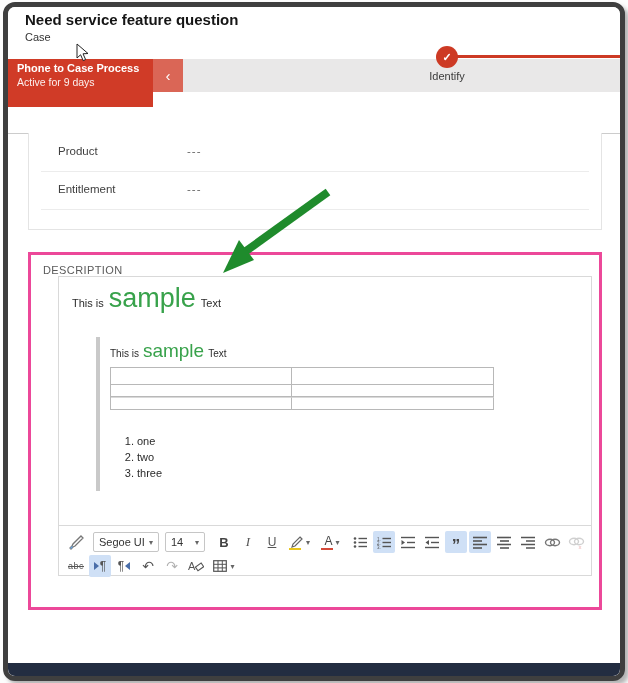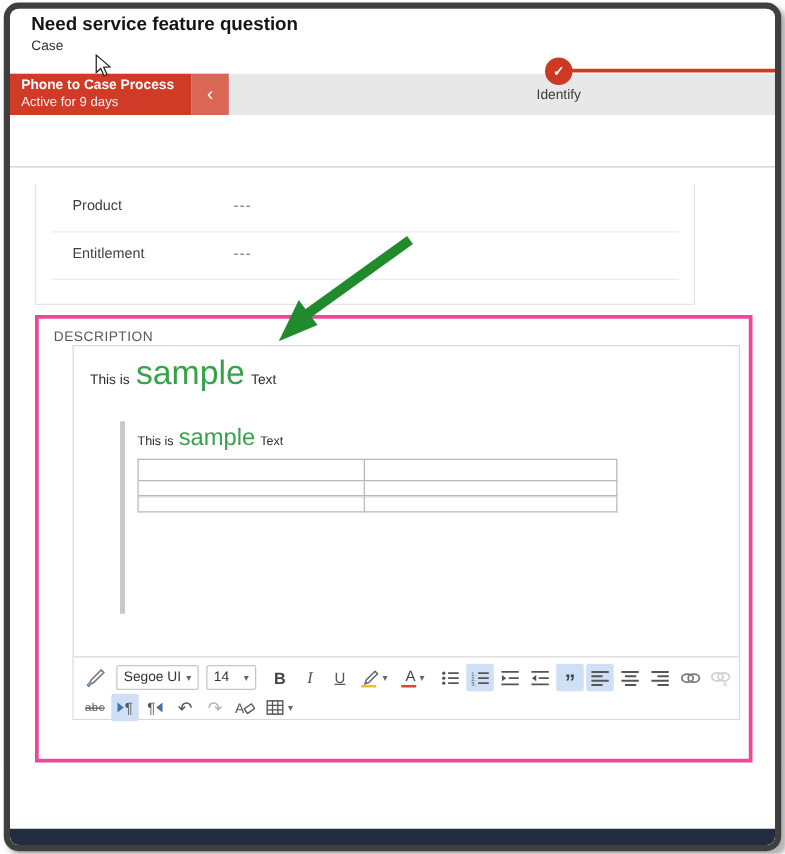--- a/index.html
+++ b/index.html
@@ -10,21 +10,21 @@
            border: 5px solid #3f3f3f; border-radius: 12px; background: #fff; overflow: hidden;
            box-shadow: 4px 4px 4px rgba(120,120,120,.55); }
   .app { position: relative; width: 100%; height: 100%; background: #fff; }
 
   
   .page-title { position: absolute; left: 17px; top: 4px; font-size: 15px; font-weight: bold; color: #151515; }
   .record-type { position: absolute; left: 17px; top: 24px; font-size: 11px; color: #333; }
 
   
   .bpf { position: absolute; left: 0; right: 0; top: 52px; height: 33px; background: #e9e8e8; }
-  .bpf-banner { position: absolute; left: 0; top: 0; width: 145px; height: 33px; background: #d03b27; color: #fff; }
+  .bpf-banner { position: absolute; left: 0; top: 0; width: 145px; height: 48px; background: #d03b27; color: #fff; }
   .bpf-name { position: absolute; left: 9px; top: 3px; font-size: 11px; font-weight: bold; white-space: nowrap; }
   .bpf-duration { position: absolute; left: 9px; top: 17px; font-size: 10.5px; color: rgba(255,255,255,.92); white-space: nowrap; }
   .bpf-collapse { position: absolute; left: 145px; top: 0; width: 30px; height: 33px; background: #d03b27; cursor: pointer; border: none; }
   .bpf-collapse-inner { position: absolute; inset: 0; background: rgba(255,255,255,.22);
            display: flex; align-items: center; justify-content: center; color: #fff; font-size: 15px; }
   .stage-line { position: absolute; left: 449px; right: 0; top: 48px; height: 3px; background: #cd3a24; }
   .stage-circle { position: absolute; left: 428px; top: 39px; width: 22px; height: 22px; border-radius: 50%;
            background: #cd3a24; color: #fff; display: flex; align-items: center; justify-content: center;
            font-size: 11px; font-weight: bold; z-index: 2; }
   .stage-label { position: absolute; left: 404px; top: 63px; width: 70px; text-align: center; font-size: 11px; color: #3b3b3b; }
@@ -32,21 +32,21 @@
   
   .cursor { position: absolute; left: 68px; top: 36px; z-index: 6; }
 
   
   .tabs { position: absolute; left: 17px; top: 95px; display: flex; gap: 22px; }
   .tab { font-size: 12px; color: #201f1e; padding-bottom: 7px; cursor: pointer; border-bottom: 3px solid transparent; }
   .tab.active { font-weight: bold; border-bottom-color: #2266e3; }
   .tabs-divider { position: absolute; left: 0; right: 0; top: 126px; height: 1px; background: #cccccc; }
 
   
-  .fields-card { position: absolute; left: 20px; top: 140px; width: 528px; height: 97px; background: #fff;
+  .fields-card { position: absolute; left: 20px; top: 126px; width: 574px; height: 97px; background: #fff;
            border: 1px solid #e4e4e4; border-top: none; }
   .field-row { position: absolute; left: 0; right: 0; height: 38px; }
   .field-label { position: absolute; left: 29px; top: 12px; font-size: 11.5px; color: #3f3f3f; }
   .field-value { position: absolute; left: 158px; top: 12px; font-size: 11.5px; color: #666; letter-spacing: 1px; }
   .field-sep { position: absolute; left: 12px; right: 12px; height: 1px; background: #ececec; }
 
   
   .anno-arrow { position: absolute; left: 210px; top: 178px; z-index: 5; }
 
   
@@ -190,20 +190,27 @@
 
         <div class="desc-table">
           <div></div>
           <div></div>
           <div></div>
           <div></div>
           <div></div>
           <div></div>
         </div>
 
+        <div class="rt-list">
+          <ol>
+            <li>one</li>
+            <li>two</li>
+            <li>three</li>
+          </ol>
+        </div>
       </div>
 
       <div class="rte-toolbar">
         <div class="tb-row">
           <button class="tb">
             <svg width="15" height="15" viewBox="0 0 15 15">
               <path d="M12,1 L14,3 L6,11 L4,12 L2,14 L1,13 L3,11 L4,9 Z" fill="none" stroke="#777" stroke-width="1.3"></path>
               <path d="M2,14 L1,13 L3,11 L4,12 Z" fill="#6aa6e0"></path>
             </svg>
           </button>

